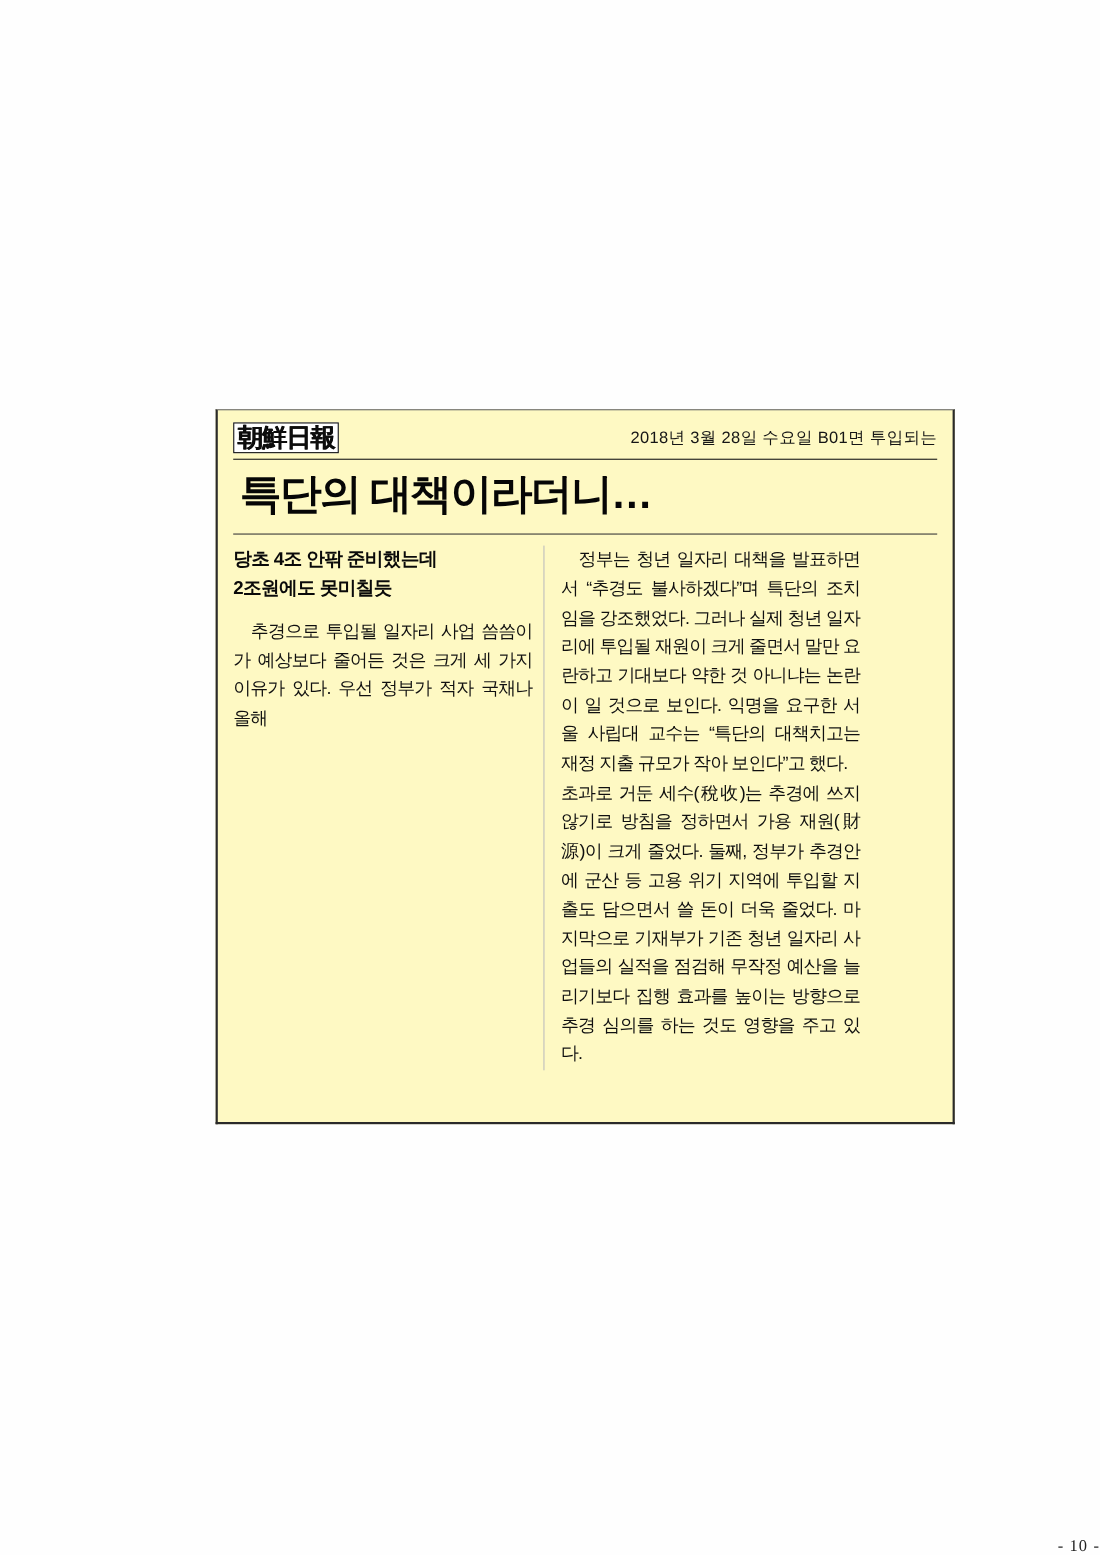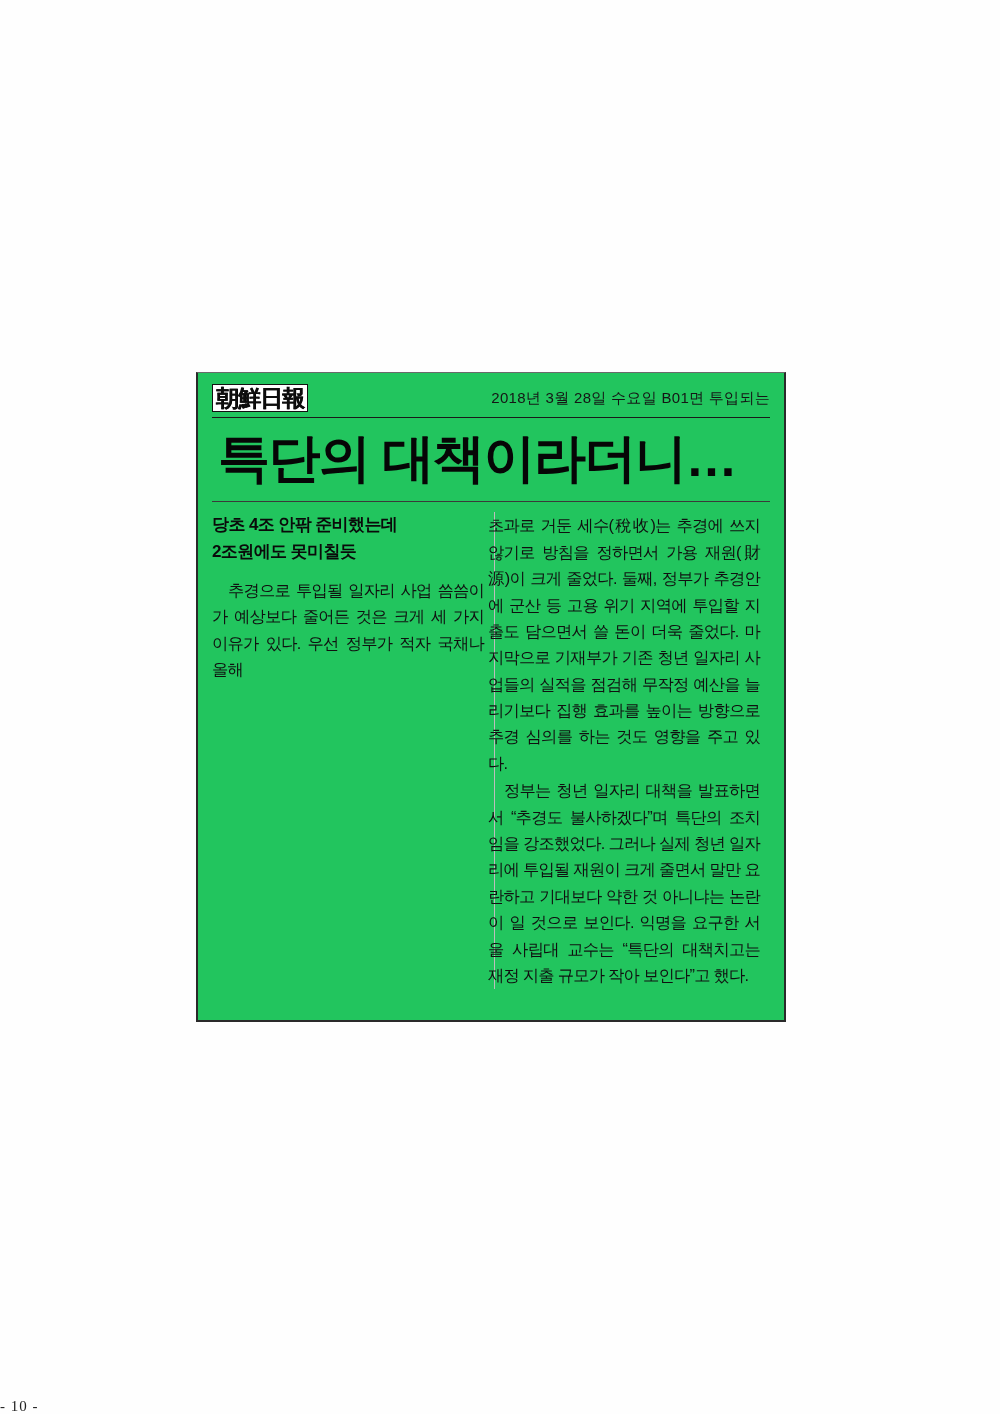--- a/index.html
+++ b/index.html
@@ -20,23 +20,23 @@
     position: absolute;
     inset: 0;
     background: #fefefe;
   }
 
   
   .clipping {
     position: absolute;
     left: 196px;
     top: 372px;
-    width: 590px;
+    width: 672px;
     height: 650px;
-    background: #22c55e;
+    background: #fef9c3;
     border-left: 2px solid #2a2a2a;
     border-right: 2px solid #2a2a2a;
     border-top: 1px solid #6a6a6a;
     border-bottom: 2px solid #2a2a2a;
     box-sizing: border-box;
     padding: 8px 14px 10px 14px;
     overflow: hidden;
   }
 
   
@@ -69,36 +69,36 @@
   }
 
   
   .headline {
     margin: 10px 0 4px 0;
     padding-left: 6px;
   }
   .headline-line {
     font-family: "Liberation Sans", sans-serif;
     font-weight: bold;
-    font-size: 52px;
+    font-size: 38px;
     line-height: 1.18;
     letter-spacing: -1.5px;
     color: #060606;
   }
 
   .headline-rule {
     border: none;
     border-top: 1px solid #3a3a3a;
     margin: 12px 0 10px 0;
   }
 
   
   .columns {
     display: flex;
-    gap: 4px;
+    gap: 26px;
   }
   .col {
     width: 272px;
     position: relative;
   }
   .col.left::after {
     content: "";
     position: absolute;
     top: 0;
     right: -11px;
@@ -130,21 +130,21 @@
     word-break: break-all;
   }
   .para.noindent { text-indent: 0; }
 
   
   .page-number {
     position: absolute;
     left: 0;
     right: 0;
     top: 1398px;
-    text-align: left;
+    text-align: right;
     font-family: "Liberation Serif", serif;
     font-size: 15px;
     color: #222;
     letter-spacing: 1px;
   }
 </style>
 </head>
 <body>
 
 <div class="page">
@@ -166,22 +166,22 @@
 
       <div class="col left">
         <div class="subhead">
           <div>당초 4조 안팎 준비했는데</div>
           <div>2조원에도 못미칠듯</div>
         </div>
         <p class="para">추경으로 투입될 일자리 사업 씀씀이가 예상보다 줄어든 것은 크게 세 가지 이유가 있다. 우선 정부가 적자 국채나 올해</p>
       </div>
 
       <div class="col right">
+        <p class="para">정부는 청년 일자리 대책을 발표하면서 “추경도 불사하겠다”며 특단의 조치임을 강조했었다. 그러나 실제 청년 일자리에 투입될 재원이 크게 줄면서 말만 요란하고 기대보다 약한 것 아니냐는 논란이 일 것으로 보인다. 익명을 요구한 서울 사립대 교수는 “특단의 대책치고는 재정 지출 규모가 작아 보인다”고 했다.</p>
         <p class="para noindent">초과로 거둔 세수(稅收)는 추경에 쓰지 않기로 방침을 정하면서 가용 재원(財源)이 크게 줄었다. 둘째, 정부가 추경안에 군산 등 고용 위기 지역에 투입할 지출도 담으면서 쓸 돈이 더욱 줄었다. 마지막으로 기재부가 기존 청년 일자리 사업들의 실적을 점검해 무작정 예산을 늘리기보다 집행 효과를 높이는 방향으로 추경 심의를 하는 것도 영향을 주고 있다.</p>
-        <p class="para">정부는 청년 일자리 대책을 발표하면서 “추경도 불사하겠다”며 특단의 조치임을 강조했었다. 그러나 실제 청년 일자리에 투입될 재원이 크게 줄면서 말만 요란하고 기대보다 약한 것 아니냐는 논란이 일 것으로 보인다. 익명을 요구한 서울 사립대 교수는 “특단의 대책치고는 재정 지출 규모가 작아 보인다”고 했다.</p>
 
       </div>
 
     </div>
 
   </div>
 
   <div class="page-number">- 10 -</div>
 
 </div>

